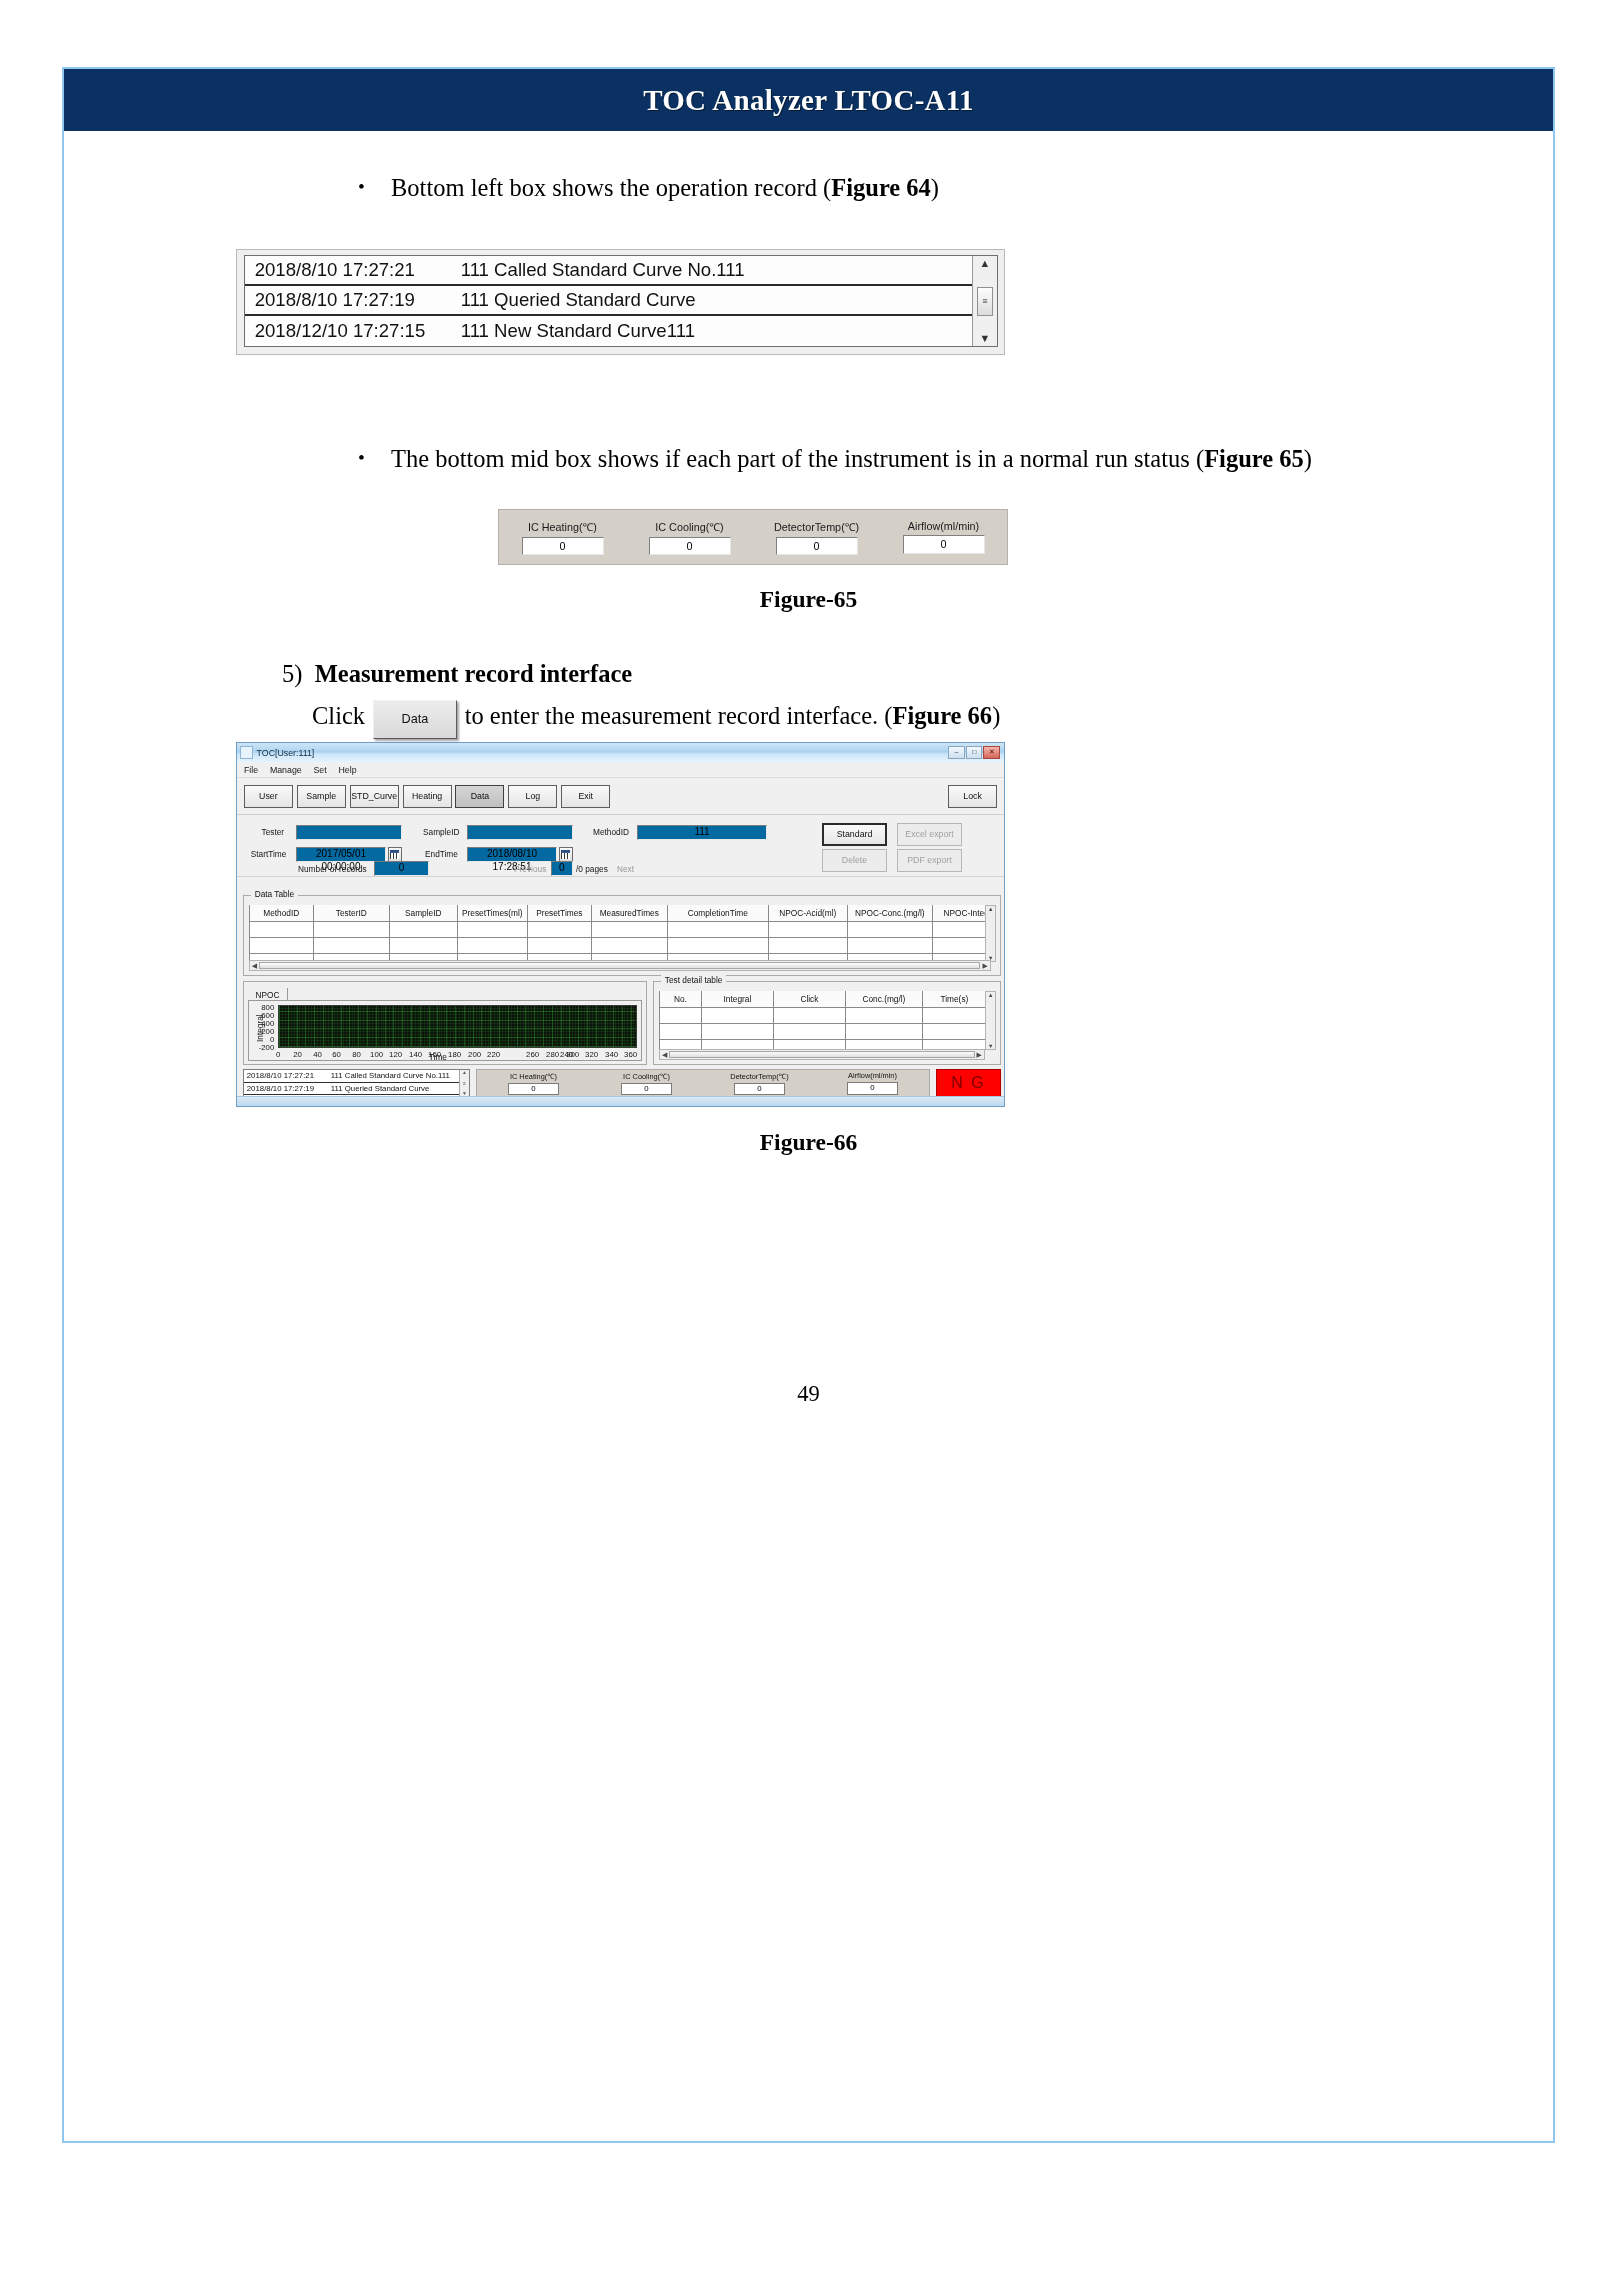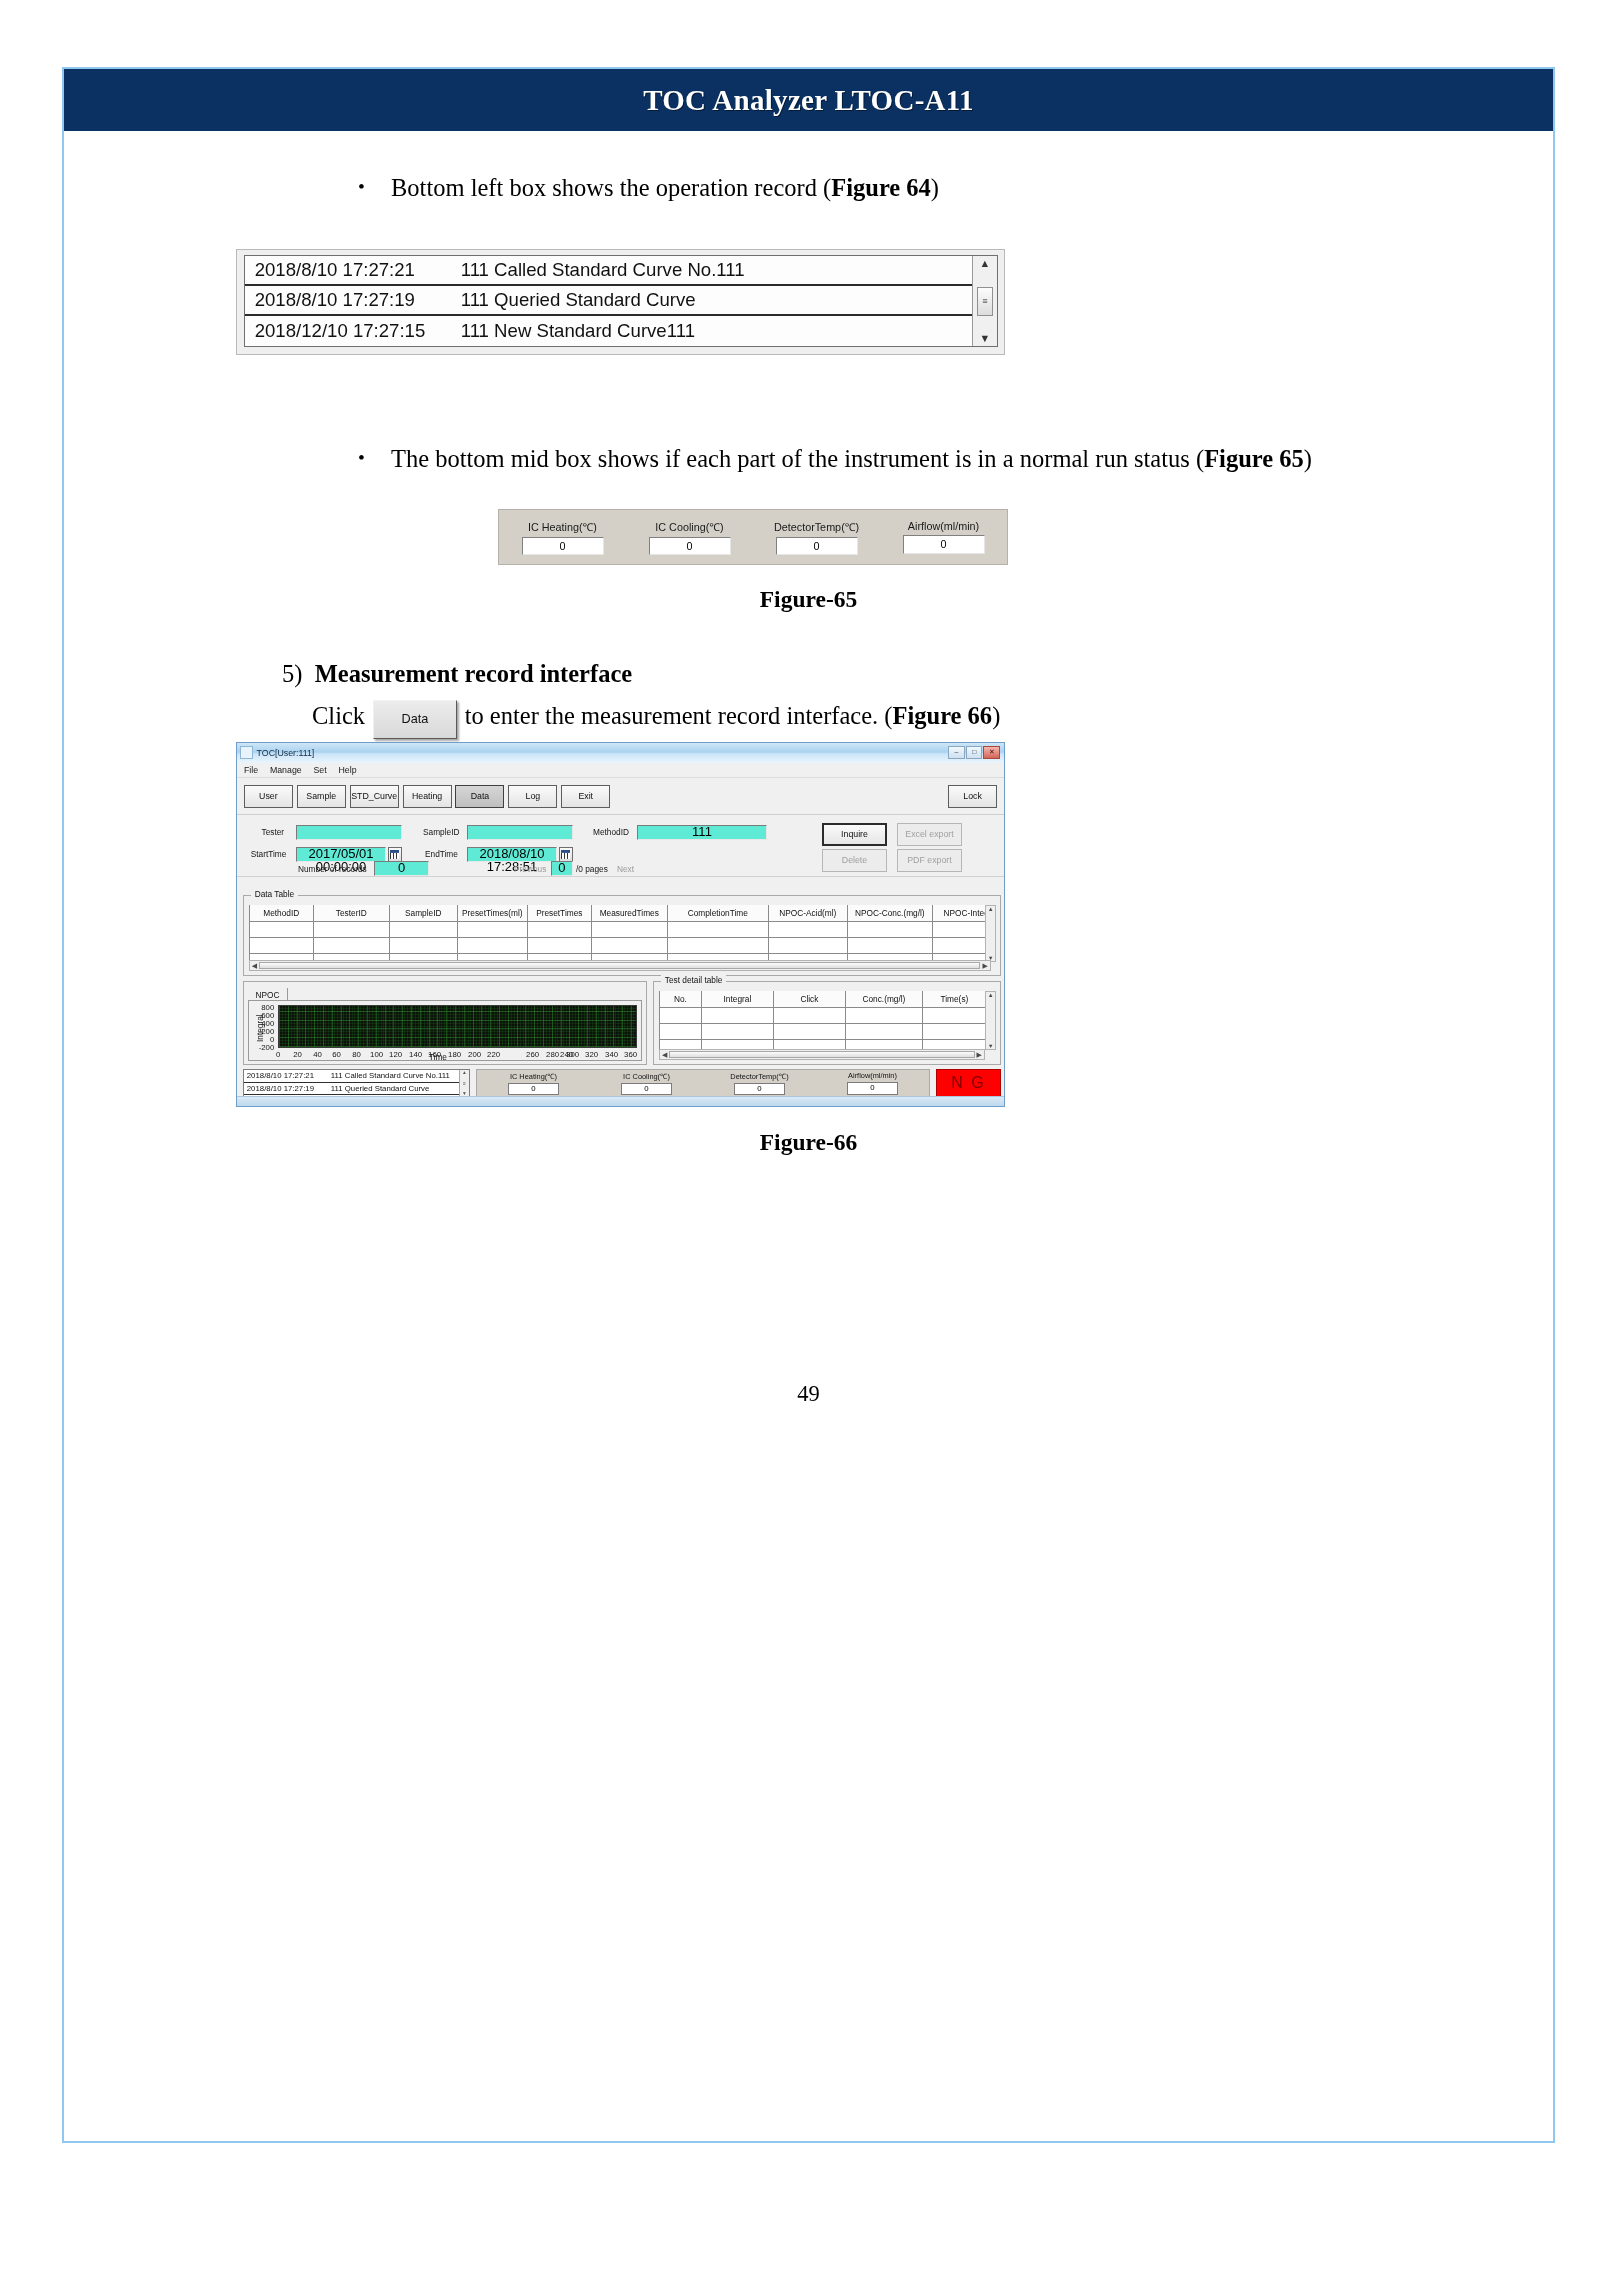--- a/index.html
+++ b/index.html
@@ -284,26 +284,26 @@
 
   .form-area {
     height: 61px;
     background: #f0f0f0;
     position: relative;
     border-bottom: 1px solid #d2d2d2;
   }
   .fld-label { position: absolute; font-size: 8.3px; color: #151515; }
   .fld-box {
     position: absolute;
-    background: #5eead4;
+    background: #0369a1;
     border: 1px solid #7a7a7a;
     border-right-color: #e8e8e8;
     border-bottom-color: #e8e8e8;
     box-sizing: border-box;
-    font-size: 13px;
+    font-size: 10px;
     color: #000;
     text-align: center;
     line-height: 12.7px;
     height: 14.7px;
   }
   .cal-ico {
     position: absolute;
     width: 13.7px; height: 14.7px;
     background: linear-gradient(180deg,#fafafa,#dedede);
     border: 1px solid #6d6d6d;
@@ -654,21 +654,21 @@
           </span>
 
         <span class="fld-label" style="left:61px; top:49px;">Number of records</span>
         <span class="fld-box" style="left:137px; top:46px; width:55px;">0</span>
 
         <span class="pager-txt" style="left:277px; top:49px;">Previous</span>
         <span class="fld-box" style="left:314px; top:46px; width:21.6px;">0</span>
         <span class="pager-txt dark" style="left:339px; top:49px;">/0 pages</span>
         <span class="pager-txt" style="left:380px; top:49px;">Next</span>
 
-        <span class="act-btn primary" style="left:585px; top:7.8px;">Inquire</span>
+        <span class="act-btn primary" style="left:585px; top:7.8px;">Standard</span>
         <span class="act-btn disabled" style="left:660px; top:7.8px;">Excel export</span>
         <span class="act-btn disabled" style="left:585px; top:34px;">Delete</span>
         <span class="act-btn disabled" style="left:660px; top:34px;">PDF export</span>
       </div>
 
       <div class="grp" style="left:5.9px; top:152px; width:758px; height:81px;">
         <span class="grp-title">Data Table</span>
         <div class="grid-wrap" style="left:4.9px; top:8.8px; width:742px; height:57px;">
           <table class="grid">
             <thead>

